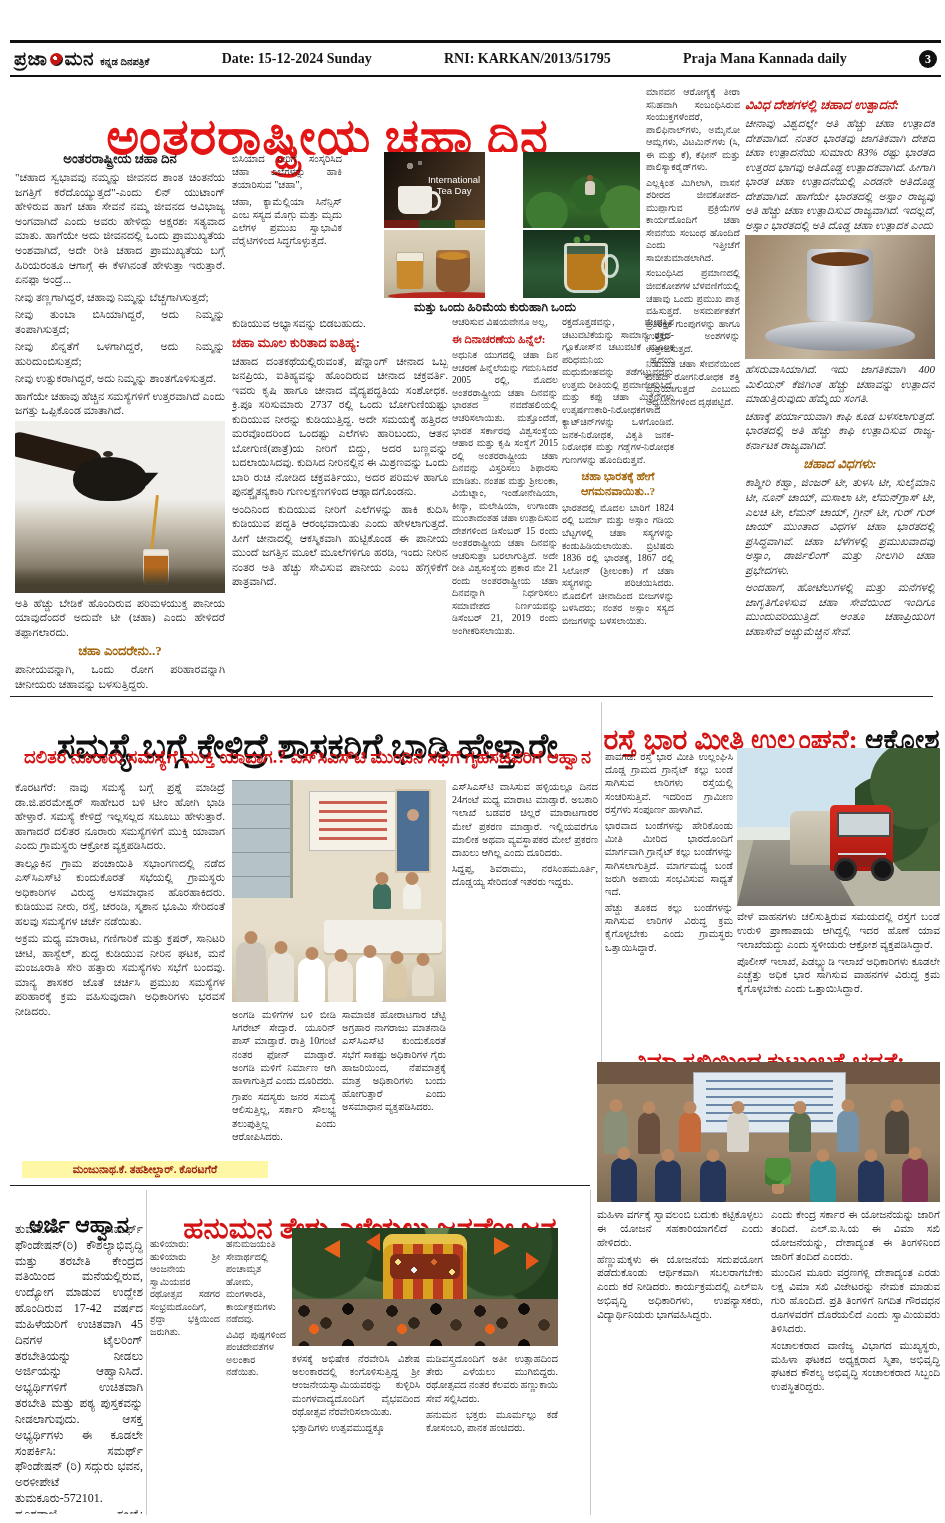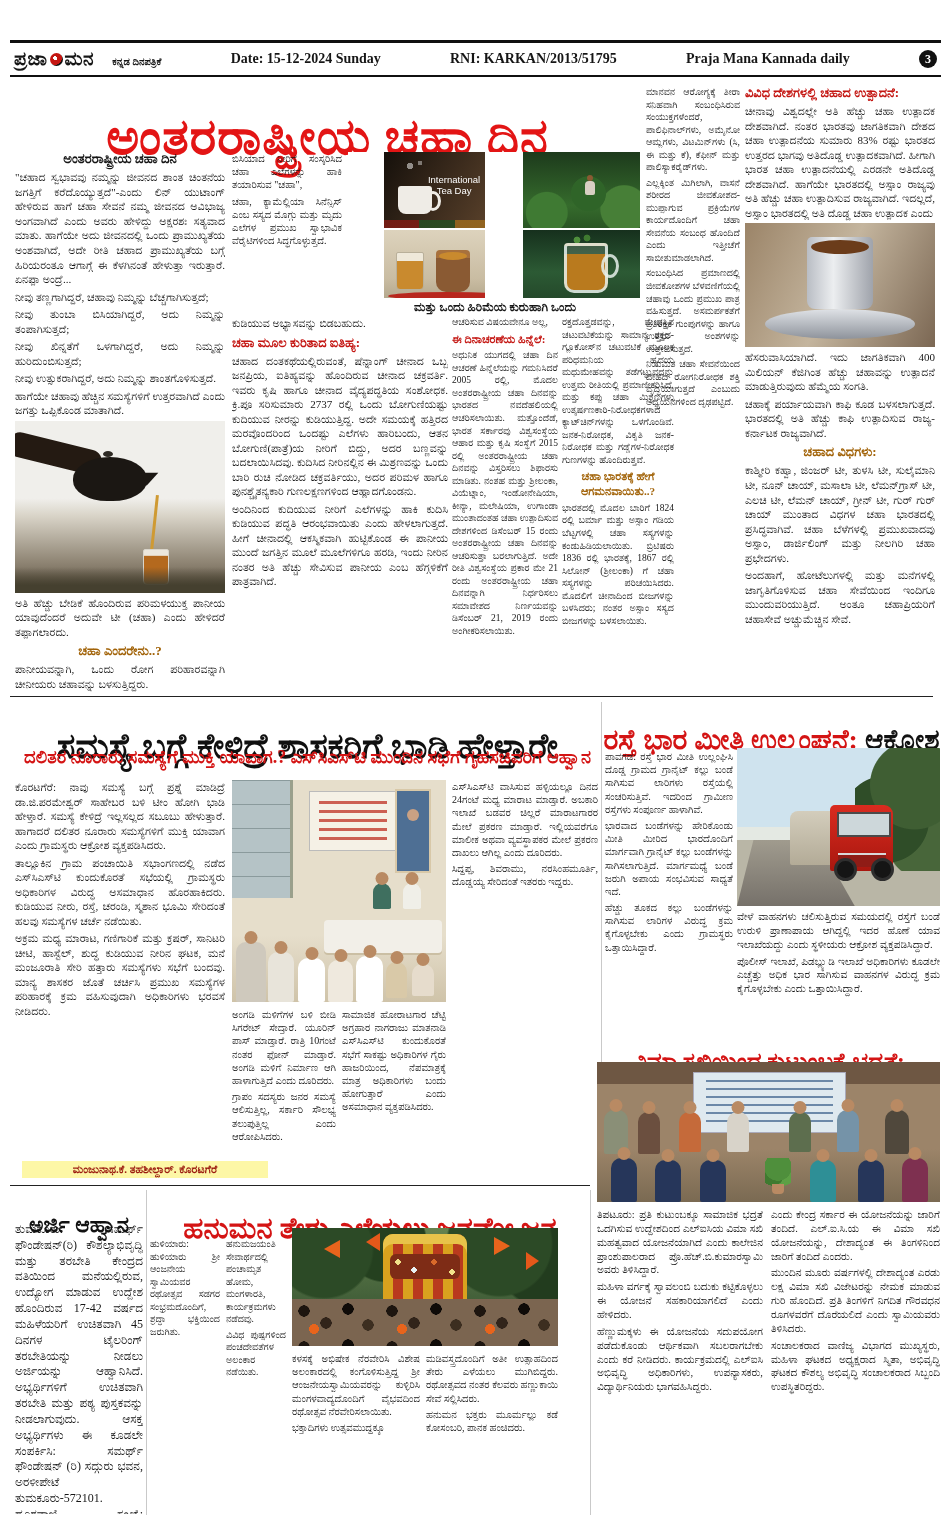--- a/index.html
+++ b/index.html
@@ -3,21 +3,21 @@
 <meta charset="utf-8">
 <style>
   html,body{margin:0;padding:0;background:#e8e8e8;}
   .page{position:relative;width:945px;height:1523px;background:#fff;margin:0 auto;
         font-family:"Liberation Serif","DejaVu Serif",serif;color:#161616;overflow:hidden;}
   .abs{position:absolute;}
   
   .masthead{position:absolute;left:10px;top:40px;width:923px;height:32px;
     border-top:3px solid #101010;border-bottom:2px solid #101010;
     display:flex;align-items:center;justify-content:space-between;padding:0 4px;}
-  .logo{display:flex;align-items:baseline;gap:18px;text-align:center;}
+  .logo{display:flex;align-items:baseline;gap:6px;text-align:center;}
   .logo-main{font-weight:bold;font-size:19px;letter-spacing:.5px;display:flex;align-items:center;}
   .logo-dot{width:13px;height:13px;border-radius:50%;background:radial-gradient(circle at 40% 40%,#fff 0 18%,#c41612 19% 60%,#111 61%);display:inline-block;margin:0 2px;}
   .logo-sub{font-size:10px;font-weight:bold;}
   .mh-date,.mh-rni,.mh-name{font-weight:bold;font-size:14px;}
   .mh-page{width:18px;height:18px;border-radius:50%;background:#111;color:#fff;
     font-size:12px;font-weight:bold;display:flex;align-items:center;justify-content:center;}
   
   .tea-head{left:15px;top:76px;width:625px;text-align:center;color:#e31515;
     font-size:50px;line-height:1.1;font-weight:bold;letter-spacing:1px;}
   .s-head{left:15px;top:700px;width:585px;text-align:center;color:#101010;
@@ -254,21 +254,21 @@
       <p class="subc">ಚಹಾ ಭಾರತಕ್ಕೆ ಹೇಗೆ ಆಗಮನವಾಯಿತು..?</p>
       <p class="p">ಭಾರತದಲ್ಲಿ ಮೊದಲ ಬಾರಿಗೆ 1824 ರಲ್ಲಿ ಬರ್ಮಾ ಮತ್ತು ಅಸ್ಸಾಂ ಗಡಿಯ ಬೆಟ್ಟಗಳಲ್ಲಿ ಚಹಾ ಸಸ್ಯಗಳನ್ನು ಕಂಡುಹಿಡಿಯಲಾಯಿತು. ಬ್ರಿಟಿಷರು 1836 ರಲ್ಲಿ ಭಾರತಕ್ಕೆ, 1867 ರಲ್ಲಿ ಸಿಲೋನ್ (ಶ್ರೀಲಂಕಾ) ಗೆ ಚಹಾ ಸಸ್ಯಗಳನ್ನು ಪರಿಚಯಿಸಿದರು. ಮೊದಲಿಗೆ ಚೀನಾದಿಂದ ಬೀಜಗಳನ್ನು ಬಳಸಿದರು; ನಂತರ ಅಸ್ಸಾಂ ಸಸ್ಯದ ಬೀಜಗಳನ್ನು ಬಳಸಲಾಯಿತು.</p>
     </div>
   <div class="col" style="left:646px;top:86px;width:94px;height:608px;font-size:9.5px;">
       <p class="p">ಮಾನವನ ಆರೋಗ್ಯಕ್ಕೆ ತೀರಾ ಸನಿಹವಾಗಿ ಸಂಬಂಧಿಸಿರುವ ಸಂಯುಕ್ತಗಳೆಂದರೆ, ಪಾಲಿಫಿನಾಲ್‌ಗಳು, ಅಮೈನೋ ಆಮ್ಲಗಳು, ವಿಟಮಿನ್‌ಗಳು (ಸಿ, ಈ ಮತ್ತು ಕೆ), ಕೆಫೀನ್ ಮತ್ತು ಪಾಲಿಸ್ಯಾಕರೈಡ್‌ಗಳು.</p>
       <p class="p">ಎಲ್ಲಕ್ಕಿಂತ ಮಿಗಿಲಾಗಿ, ವಾಸನೆ ಶರೀರದ ಜೀವಕೋಶದ-ಮುಪ್ಪಾಗುವ ಪ್ರಕ್ರಿಯೆಗಳ ಕಾರ್ಯದೊಂದಿಗೆ ಚಹಾ ಸೇವನೆಯ ಸಂಬಂಧ ಹೊಂದಿದೆ ಎಂದು ಇತ್ತೀಚೆಗೆ ಸಾಬೀತುಮಾಡಲಾಗಿದೆ.</p>
       <p class="p">ಸಂಬಂಧಿಸಿದ ಪ್ರಮಾಣದಲ್ಲಿ ಜೀವಕೋಶಗಳ ಬೆಳವಣಿಗೆಯಲ್ಲಿ ಚಹಾವು ಒಂದು ಪ್ರಮುಖ ಪಾತ್ರ ವಹಿಸುತ್ತದೆ. ಅಸಮರ್ಪಕತೆಗೆ ಪ್ರತಿರಕ್ಷಕ ಗುಂಪುಗಳನ್ನು ಹಾಗೂ ಉತ್ತಮ ಅಂಶಗಳನ್ನು ಉತ್ತೇಜಿಸುತ್ತದೆ.</p>
       <p class="p">ನಿಯಮಿತ ಚಹಾ ಸೇವನೆಯಿಂದ ದೇಹದ ರೋಗನಿರೋಧಕ ಶಕ್ತಿ ವೃದ್ಧಿಯಾಗುತ್ತದೆ ಎಂಬುದು ಅಧ್ಯಯನಗಳಿಂದ ದೃಢಪಟ್ಟಿದೆ.</p>
     </div>
 
-  <div class="col" style="left:745px;top:84px;width:190px;height:610px;">
+  <div class="col" style="left:745px;top:96px;width:190px;height:610px;font-style:italic;">
     <div>
         <p class="sub">ವಿವಿಧ ದೇಶಗಳಲ್ಲಿ ಚಹಾದ ಉತ್ಪಾದನೆ:</p>
         <p class="p">ಚೀನಾವು ವಿಶ್ವದಲ್ಲೇ ಅತಿ ಹೆಚ್ಚು ಚಹಾ ಉತ್ಪಾದಕ ದೇಶವಾಗಿದೆ. ನಂತರ ಭಾರತವು ಜಾಗತಿಕವಾಗಿ ದೇಶದ ಚಹಾ ಉತ್ಪಾದನೆಯ ಸುಮಾರು 83% ರಷ್ಟು ಭಾರತದ ಉತ್ತರದ ಭಾಗವು ಅತಿದೊಡ್ಡ ಉತ್ಪಾದಕವಾಗಿದೆ. ಹೀಗಾಗಿ ಭಾರತ ಚಹಾ ಉತ್ಪಾದನೆಯಲ್ಲಿ ಎರಡನೇ ಅತಿದೊಡ್ಡ ದೇಶವಾಗಿದೆ. ಹಾಗೆಯೇ ಭಾರತದಲ್ಲಿ ಅಸ್ಸಾಂ ರಾಜ್ಯವು ಅತಿ ಹೆಚ್ಚು ಚಹಾ ಉತ್ಪಾದಿಸುವ ರಾಜ್ಯವಾಗಿದೆ. ಇದಲ್ಲದೆ, ಅಸ್ಸಾಂ ಭಾರತದಲ್ಲಿ ಅತಿ ದೊಡ್ಡ ಚಹಾ ಉತ್ಪಾದಕ ಎಂದು</p>
       </div>
     <div class="photo cp" style="width:100%;height:124px;margin:3px 0;">
       <div class="cp-saucer"></div>
       <div class="cp-tumbler"></div>
     </div>
     <div>
         <p class="p">ಹೆಸರುವಾಸಿಯಾಗಿದೆ. ಇದು ಜಾಗತಿಕವಾಗಿ 400 ಮಿಲಿಯನ್ ಕೆಜಿಗಿಂತ ಹೆಚ್ಚು ಚಹಾವನ್ನು ಉತ್ಪಾದನೆ ಮಾಡುತ್ತಿರುವುದು ಹೆಮ್ಮೆಯ ಸಂಗತಿ.</p>
@@ -354,27 +354,26 @@
     <div class="person" style="left:84%;bottom:34%;width:24px;height:44px;background:#50483c;"></div>
     <div class="person" style="left:4%;bottom:0;width:26px;height:44px;background:#26365a;"></div>
     <div class="person" style="left:17%;bottom:0;width:26px;height:42px;background:#26365a;"></div>
     <div class="person" style="left:30%;bottom:0;width:26px;height:42px;background:#26365a;"></div>
     <div class="person" style="left:62%;bottom:0;width:26px;height:42px;background:#2e8f96;"></div>
     <div class="person" style="left:76%;bottom:0;width:26px;height:42px;background:#26365a;"></div>
     <div class="person" style="left:89%;bottom:0;width:26px;height:44px;background:#7e3050;"></div>
     <div class="gp-plant"></div>
   </div>
   <div class="col" style="left:597px;top:1208px;width:166px;height:305px;font-size:10.5px;">
-      <p class="p">ತಿಪಟೂರು: ಪ್ರತಿ ಕುಟುಂಬಕ್ಕೂ ಸಾಮಾಜಿಕ ಭದ್ರತೆ ಒದಗಿಸುವ ಉದ್ದೇಶದಿಂದ ಎಲ್‌ಐಸಿಯ ವಿಮಾ ಸಖಿ ಮಹತ್ವವಾದ ಯೋಜನೆಯಾಗಿದೆ ಎಂದು ಕಾಲೇಜಿನ ಪ್ರಾಂಶುಪಾಲರಾದ ಪ್ರೊ.ಹೆಚ್.ಬಿ.ಕುಮಾರಸ್ವಾಮಿ ಅವರು ತಿಳಿಸಿದ್ದಾರೆ.</p>
       <p class="p">ಮಹಿಳಾ ವರ್ಗಕ್ಕೆ ಸ್ವಾವಲಂಬಿ ಬದುಕು ಕಟ್ಟಿಕೊಳ್ಳಲು ಈ ಯೋಜನೆ ಸಹಕಾರಿಯಾಗಲಿದೆ ಎಂದು ಹೇಳಿದರು.</p>
       <p class="p">ಹೆಣ್ಣುಮಕ್ಕಳು ಈ ಯೋಜನೆಯ ಸದುಪಯೋಗ ಪಡೆದುಕೊಂಡು ಆರ್ಥಿಕವಾಗಿ ಸಬಲರಾಗಬೇಕು ಎಂದು ಕರೆ ನೀಡಿದರು. ಕಾರ್ಯಕ್ರಮದಲ್ಲಿ ಎಲ್‌ಐಸಿ ಅಭಿವೃದ್ಧಿ ಅಧಿಕಾರಿಗಳು, ಉಪನ್ಯಾಸಕರು, ವಿದ್ಯಾರ್ಥಿನಿಯರು ಭಾಗವಹಿಸಿದ್ದರು.</p>
     </div>
   <div class="col" style="left:771px;top:1208px;width:169px;height:305px;font-size:10.5px;">
       <p class="p">ಎಂದು ಕೇಂದ್ರ ಸರ್ಕಾರ ಈ ಯೋಜನೆಯನ್ನು ಜಾರಿಗೆ ತಂದಿದೆ. ಎಲ್.ಐ.ಸಿ.ಯ ಈ ವಿಮಾ ಸಖಿ ಯೋಜನೆಯನ್ನು, ದೇಶಾದ್ಯಂತ ಈ ತಿಂಗಳಿನಿಂದ ಜಾರಿಗೆ ತಂದಿದೆ ಎಂದರು.</p>
-      <p class="p">ಮುಂದಿನ ಮೂರು ವರ್ಷಗಳಲ್ಲಿ ದೇಶಾದ್ಯಂತ ಎರಡು ಲಕ್ಷ ವಿಮಾ ಸಖಿ ವಿಜೇಟರನ್ನು ನೇಮಕ ಮಾಡುವ ಗುರಿ ಹೊಂದಿದೆ. ಪ್ರತಿ ತಿಂಗಳಿಗೆ ನಿಗದಿತ ಗೌರವಧನ ರೂಗಳವರೆಗೆ ದೊರೆಯಲಿದೆ ಎಂದು ಸ್ವಾಮಿಯವರು ತಿಳಿಸಿದರು.</p>
+      <p class="p">ಮುಂದಿನ ಮೂರು ವರ್ರಣಗಳ್ಲಿ ದೇಶಾದ್ಯಂತ ಎರಡು ಲಕ್ಷ ವಿಮಾ ಸಖಿ ವಿಜೇಟರನ್ನು ನೇಮಕ ಮಾಡುವ ಗುರಿ ಹೊಂದಿದೆ. ಪ್ರತಿ ತಿಂಗಳಿಗೆ ನಿಗದಿತ ಗೌರವಧನ ರೂಗಳವರೆಗೆ ದೊರೆಯಲಿದೆ ಎಂದು ಸ್ವಾಮಿಯವರು ತಿಳಿಸಿದರು.</p>
       <p class="p">ಸಂಚಾಲಕರಾದ ವಾಣಿಜ್ಯ ವಿಭಾಗದ ಮುಖ್ಯಸ್ಥರು, ಮಹಿಳಾ ಘಟಕದ ಅಧ್ಯಕ್ಷರಾದ ಸ್ಮಿತಾ, ಅಭಿವೃದ್ಧಿ ಘಟಕದ ಕೌಶಲ್ಯ ಅಭಿವೃದ್ಧಿ ಸಂಚಾಲಕರಾದ ಸಿಬ್ಬಂದಿ ಉಪಸ್ಥಿತರಿದ್ದರು.</p>
     </div>
 
   <div class="hrule" style="left:10px;top:1185px;width:580px;"></div>
   <div class="vrule" style="left:146px;top:1190px;height:325px;"></div>
   <div class="vrule" style="left:590px;top:1190px;height:325px;"></div>
 
   <h3 class="abs a-head">ಅರ್ಜಿ ಆಹ್ವಾನ</h3>
   <div class="col" style="left:15px;top:1222px;width:128px;height:292px;font-size:12px;">
       <p class="p">ತುಮಕೂರು: ಸಮರ್ಥ್ ಫೌಂಡೇಷನ್(ರಿ) ಕೌಶಲ್ಯಾಭಿವೃದ್ಧಿ ಮತ್ತು ತರಬೇತಿ ಕೇಂದ್ರದ ವತಿಯಿಂದ ಮನೆಯಲ್ಲಿರುವ, ಉದ್ಯೋಗ ಮಾಡುವ ಉದ್ದೇಶ ಹೊಂದಿರುವ 17-42 ವರ್ಷದ ಮಹಿಳೆಯರಿಗೆ ಉಚಿತವಾಗಿ 45 ದಿನಗಳ ಟೈಲರಿಂಗ್ ತರಬೇತಿಯನ್ನು ನೀಡಲು ಅರ್ಜಿಯನ್ನು ಆಹ್ವಾನಿಸಿದೆ. ಅಭ್ಯರ್ಥಿಗಳಿಗೆ ಉಚಿತವಾಗಿ ತರಬೇತಿ ಮತ್ತು ಪಠ್ಯ ಪುಸ್ತಕವನ್ನು ನೀಡಲಾಗುವುದು. ಆಸಕ್ತ ಅಭ್ಯರ್ಥಿಗಳು ಈ ಕೂಡಲೇ ಸಂಪರ್ಕಿಸಿ: ಸಮರ್ಥ್ ಫೌಂಡೇಷನ್ (ರಿ) ಸದ್ಗುರು ಭವನ, ಅರಳೀಪೇಟೆ ತುಮಕೂರು-572101. ದೂರವಾಣಿ ಸಂಖ್ಯೆ: 6360215164.</p>

